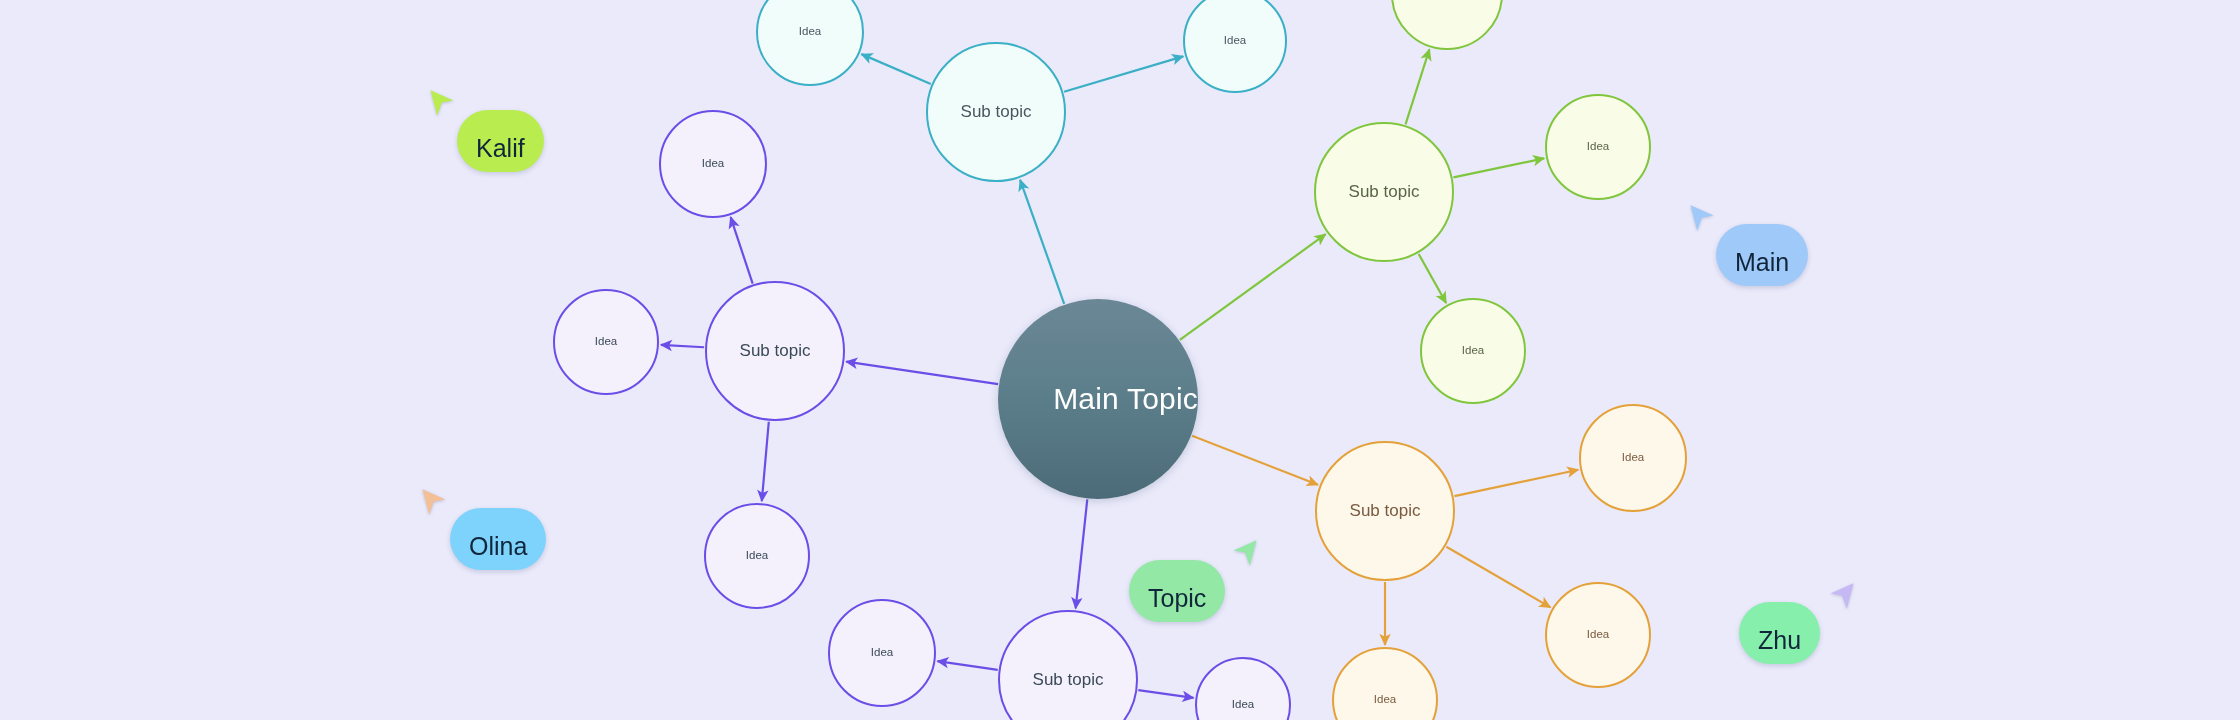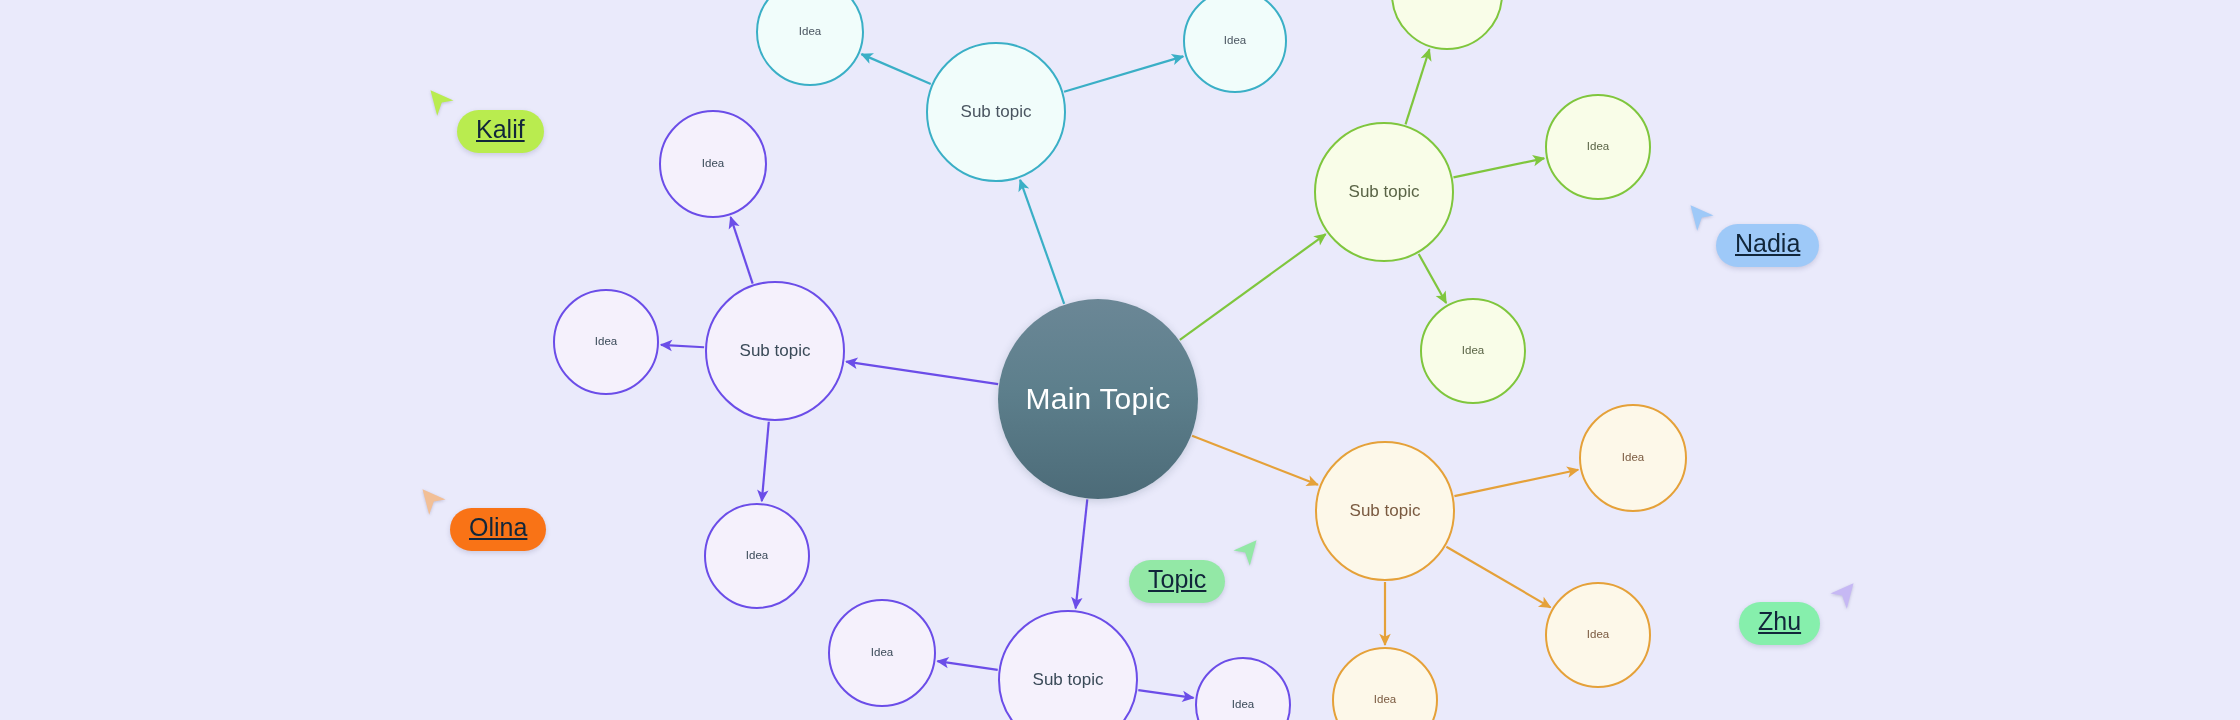--- a/index.html
+++ b/index.html
@@ -37,46 +37,46 @@
   }
   .node-label { pointer-events: none; white-space: nowrap; }
 
   .n-main {
     border: none;
     color: #ffffff;
     font-size: 30px;
     letter-spacing: 0.2px;
     background: linear-gradient(to bottom, #6b8796 0%, #5d7f8c 45%, #4c6b78 100%);
     box-shadow: 0 2px 8px rgba(60,80,100,0.22);
+    justify-content: flex-end;
   }
   .n-teal   { border: 2.2px solid #3aafc6; background: #f1fdfb; color: #4a5560; }
   .n-green  { border: 2.2px solid #7fc63d; background: #f9fde8; color: #5a6446; }
   .n-orange { border: 2.2px solid #e5a139; background: #fdf8e9; color: #7a5a40; }
   .n-purple { border: 2.2px solid #6b4de8; background: #f5f1fc; color: #3a4a58; }
 
   .sz-sub  { font-size: 17px; }
   .sz-idea { font-size: 11.5px; }
 
   .cursor-group { position: absolute; }
   .cursor-arrow {
     position: absolute;
     width: 30px;
     height: 32px;
     filter: drop-shadow(0 1px 1.5px rgba(60,60,110,0.25));
   }
   .cursor-pill {
     position: absolute;
     border-radius: 999px;
-    padding: 6px 19px 9px 19px;
+    padding: 25px 19px 9px 19px;
     font-size: 25px;
     color: #11263a;
     white-space: nowrap;
     box-shadow: 0 2px 5px rgba(70,70,120,0.20);
     line-height: 1.1;
-    text-decoration: underline;
   }
 </style>
 </head>
 <body>
 
 <div id="canvas">
 
   <svg id="edges" viewBox="0 0 2240 720" xmlns="http://www.w3.org/2000/svg">
       <defs>
         <marker id="ah-0" viewBox="0 0 10 10" refX="8.6" refY="5" markerWidth="6.2" markerHeight="6.2" orient="auto-start-reverse" markerUnits="strokeWidth">
@@ -179,29 +179,29 @@
             </g>
           </svg></div>
         <div class="cursor-pill" style="left: 457px; top: 110px; background: rgb(185, 236, 79);">Kalif</div>
       </div>
       <div class="cursor-group">
         <div class="cursor-arrow" style="left: 1688px; top: 203px;"><svg width="30" height="32" viewBox="0 0 30 32" xmlns="http://www.w3.org/2000/svg">
             <g>
               <path d="M2.5,2.2 L25.5,12.6 L13.8,14.6 L9.2,27.8 Z" fill="#9ec9f8"></path>
             </g>
           </svg></div>
-        <div class="cursor-pill" style="left: 1716px; top: 224px; background: rgb(158, 201, 248);">Nadia</div>
+        <div class="cursor-pill" style="left: 1716px; top: 224px; background: rgb(158, 201, 248);">Main</div>
       </div>
       <div class="cursor-group">
         <div class="cursor-arrow" style="left: 420px; top: 487px;"><svg width="30" height="32" viewBox="0 0 30 32" xmlns="http://www.w3.org/2000/svg">
             <g>
               <path d="M2.5,2.2 L25.5,12.6 L13.8,14.6 L9.2,27.8 Z" fill="#f2bf96"></path>
             </g>
           </svg></div>
-        <div class="cursor-pill" style="left: 450px; top: 508px; background: #f97316;">Olina</div>
+        <div class="cursor-pill" style="left: 450px; top: 508px; background: #7dd3fc;">Olina</div>
       </div>
       <div class="cursor-group">
         <div class="cursor-arrow" style="left: 1229px; top: 538px;"><svg width="30" height="32" viewBox="0 0 30 32" xmlns="http://www.w3.org/2000/svg">
             <g transform="scale(-1,1) translate(-30,0)">
               <path d="M2.5,2.2 L25.5,12.6 L13.8,14.6 L9.2,27.8 Z" fill="#93e8a6"></path>
             </g>
           </svg></div>
         <div class="cursor-pill" style="left: 1129px; top: 560px; background: rgb(147, 232, 166);">Topic</div>
       </div>
       <div class="cursor-group">

